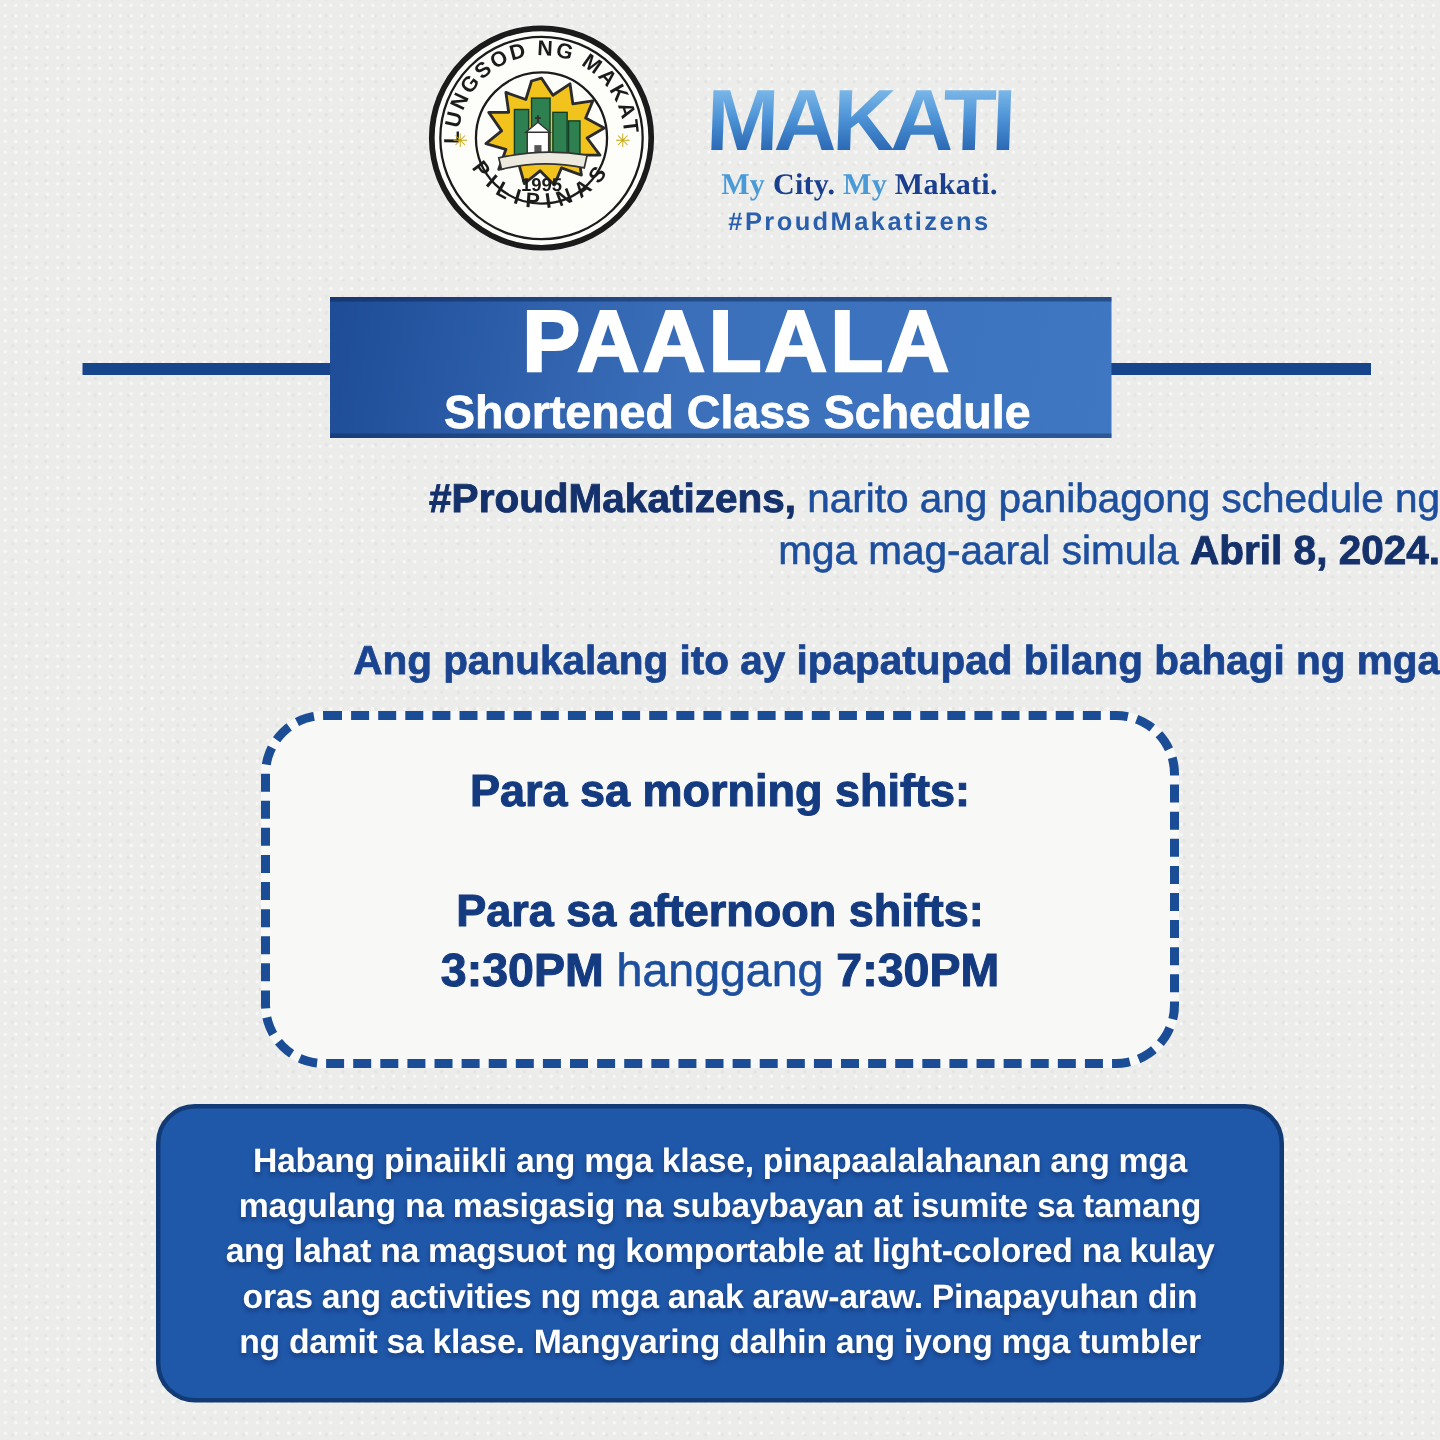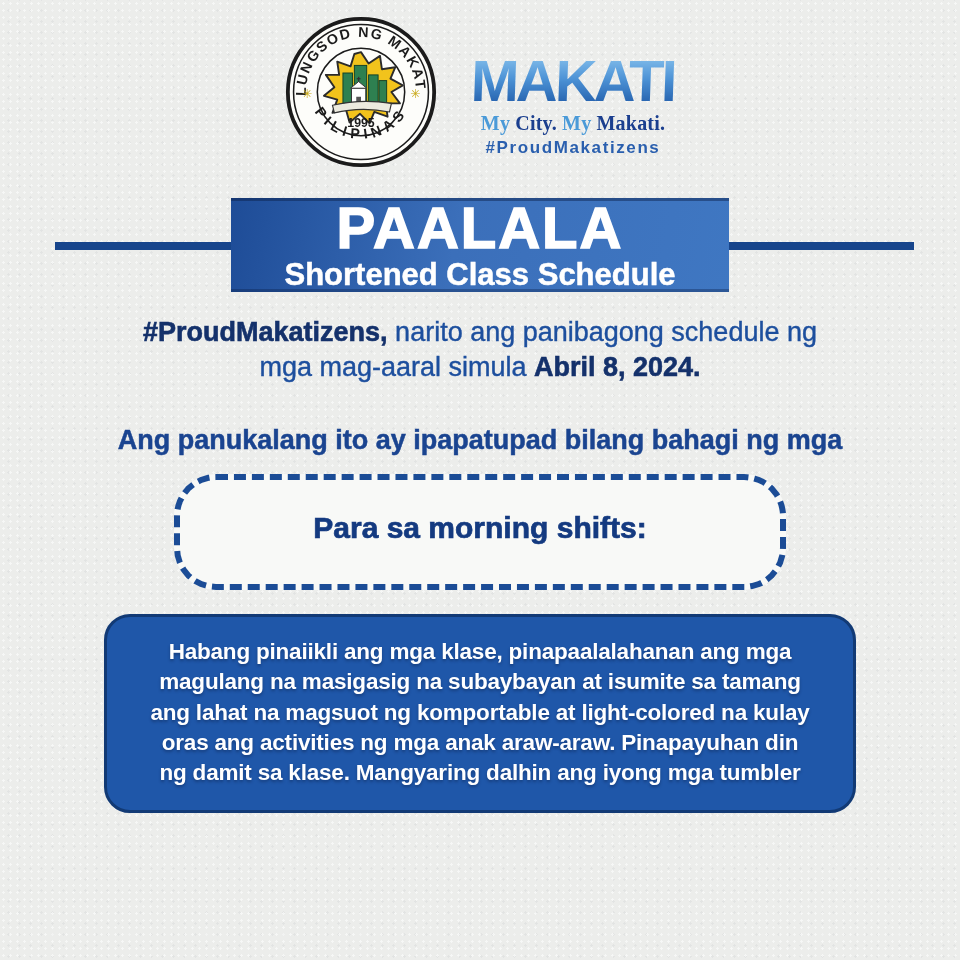--- a/index.html
+++ b/index.html
@@ -52,34 +52,34 @@
   
   .banner-row{position:relative;margin-top:28px;height:95px;}
   .rule{
     position:absolute;top:44px;left:55px;right:46px;height:8px;
     background:#17458c;
   }
   .banner{
     position:relative;width:498px;height:94px;margin:0 auto;
     background:linear-gradient(100deg,#1e4c97 0%,#3b6fba 45%,#3f77c2 100%);
     box-shadow:inset 0 3px 0 rgba(10,30,70,.45),inset 0 -3px 0 rgba(10,30,70,.35);
-    display:flex;flex-direction:column;justify-content:center;align-items:center;
+    display:flex;flex-direction:column;justify-content:center;align-items:center;padding-left:23px;
   }
   .banner-title{
     color:#fff;font-size:58px;font-weight:700;letter-spacing:2px;
     line-height:1;-webkit-text-stroke:1.5px #fff;
   }
   .banner-subtitle{
     color:#fff;font-size:31px;font-weight:700;line-height:1.05;margin-top:2px;
     -webkit-text-stroke:.5px #fff;
   }
 
   
   .para{
-    text-align:center;font-size:27px;line-height:1.3;margin:0;
+    text-align:right;font-size:27px;line-height:1.3;margin:0;
     color:#1d4f9e;
   }
   .intro{margin-top:22px;-webkit-text-stroke:.4px #1d4f9e;}
   .intro .b{font-weight:700;color:#14316b;-webkit-text-stroke:.6px #14316b;}
   .notice{
     margin-top:38px;font-weight:700;color:#1a4490;
     -webkit-text-stroke:.5px #1a4490;
   }
 
   
@@ -185,20 +185,24 @@
   </p>
 
   <p class="para notice">
     <span>Ang panukalang ito ay ipapatupad bilang bahagi ng mga</span><br>
   </p>
 
   <div class="schedule-box">
     <div class="shift">
       <div class="shift-heading">Para sa morning shifts:</div>
     </div>
+    <div class="shift">
+      <div class="shift-heading">Para sa afternoon shifts:</div>
+      <div class="shift-time"><span class="strong">3:30PM</span><span> hanggang </span><span class="strong">7:30PM</span></div>
+    </div>
   </div>
 
   <div class="reminder-box">
     <div class="reminder-line">Habang pinaiikli ang mga klase, pinapaalalahanan ang mga</div>
     <div class="reminder-line">magulang na masigasig na subaybayan at isumite sa tamang</div>
     <div class="reminder-line">ang lahat na magsuot ng komportable at light-colored na kulay</div>
     <div class="reminder-line">oras ang activities ng mga anak araw-araw. Pinapayuhan din</div>
     <div class="reminder-line">ng damit sa klase. Mangyaring dalhin ang iyong mga tumbler</div>
 
   </div>

